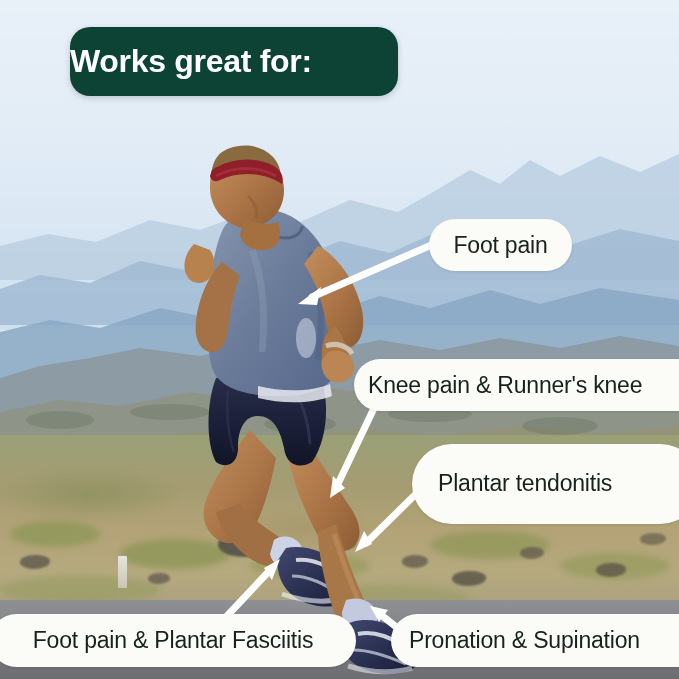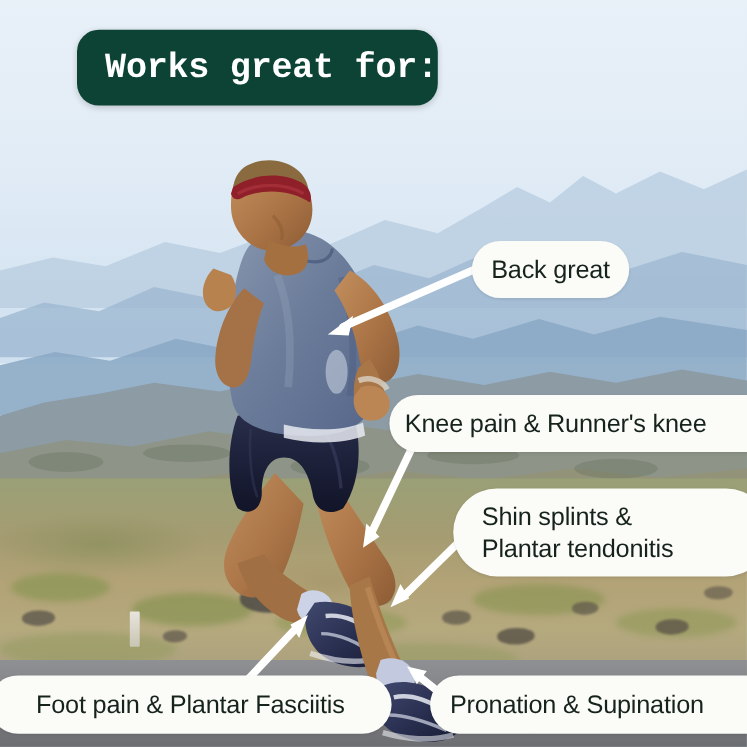--- a/index.html
+++ b/index.html
@@ -78,23 +78,22 @@
     flex-direction:column;white-space:normal;text-align:center;line-height:1.28;
     align-items:flex-start;padding-left:26px;
   }
   .pill .ln{display:block;}
 
   
   #title-badge{
     position:absolute;left:70px;top:27px;width:328px;height:69px;
     background:#0c4334;
     border-radius:20px;
-    display:flex;align-items:center;justify-content:flex-end;
+    display:flex;align-items:center;justify-content:flex-start;
     box-shadow:0 2px 6px rgba(0,0,0,.18);
-    font-family:Liberation Mono, monospace;
   }
   #title-badge .t{
     color:#ffffff;font-size:32px;font-weight:bold;letter-spacing:-.3px;
   }
 </style>
 </head>
 <body>
 
 <div id="scene">
 
@@ -324,29 +323,28 @@
       <line x1="410" y1="638" x2="380" y2="614" stroke="#ffffff" stroke-width="7" stroke-linecap="round"></line>
       <path d="M370,606 L388,610 L379,622 Z" fill="#ffffff"></path>
     </g>
   </svg>
 
   <div id="title-badge">
     <span class="t">Works great for:</span>
   </div>
 
   <div class="pill" style="left:429px;top:219px;width:143px;height:52px;">
-    <span class="ln">Back great</span>
+    <span class="ln">Foot pain</span>
   </div>
 
   <div class="pill" style="left:354px;top:359px;width:338px;height:52px;justify-content:flex-start;padding-left:14px;">
     <span class="ln">Knee pain &amp; Runner's knee</span>
   </div>
 
   <div class="pill two-line" style="left:412px;top:444px;width:262px;height:80px;justify-content:center;">
-    <span class="ln">Shin splints &amp;</span>
     <span class="ln">Plantar tendonitis</span>
   </div>
 
   <div class="pill" style="left:-10px;top:614px;width:366px;height:53px;">
     <span class="ln">Foot pain &amp; Plantar Fasciitis</span>
   </div>
 
   <div class="pill" style="left:391px;top:614px;width:300px;height:53px;justify-content:flex-start;padding-left:18px;">
     <span class="ln">Pronation &amp; Supination</span>
   </div>

